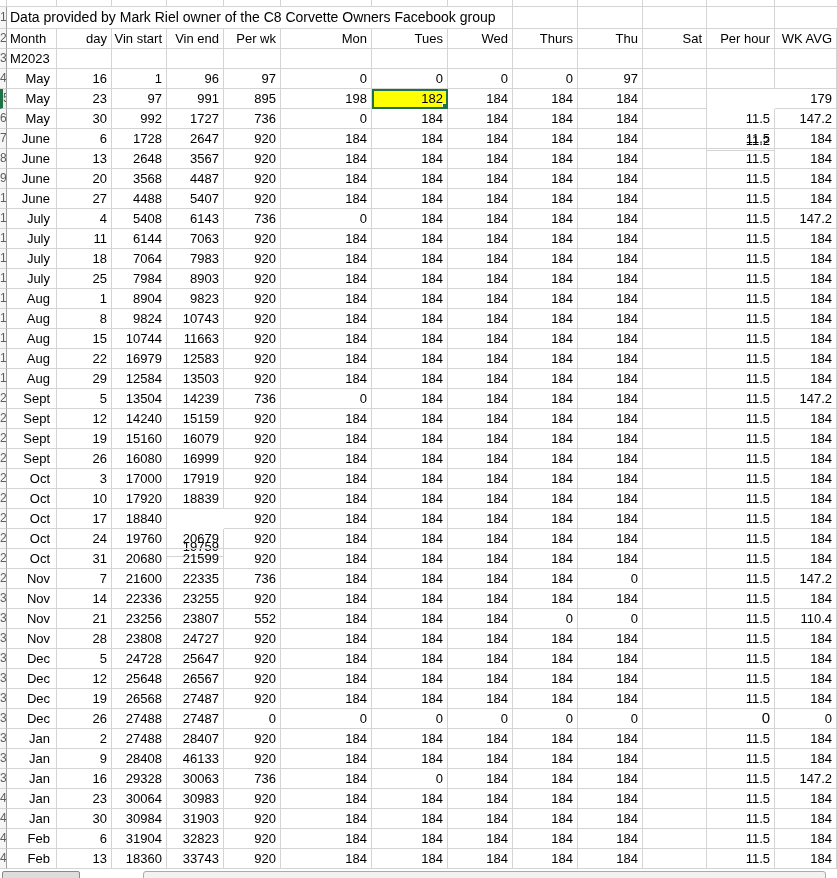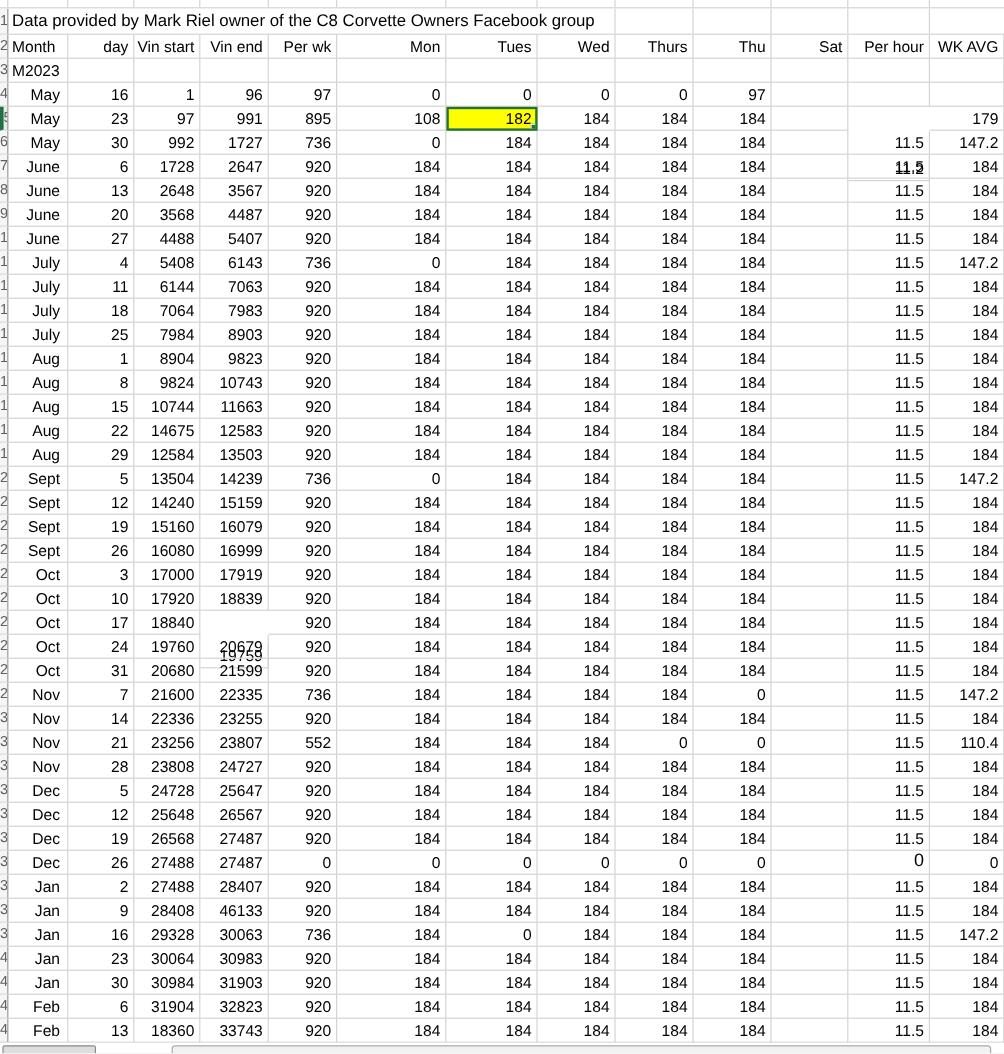--- a/index.html
+++ b/index.html
@@ -134,21 +134,21 @@
         <div class="cell num" style="width: 68px;"></div>
         <div class="cell num" style="width: 62px;"></div>
       </div>
       <div class="row">
         <div class="gutter sel-row">5</div>
         <div class="cell month" style="width: 50px;">May</div>
         <div class="cell num" style="width: 55px;">23</div>
         <div class="cell num" style="width: 55px;">97</div>
         <div class="cell num" style="width: 57px;">991</div>
         <div class="cell num" style="width: 57px;">895</div>
-        <div class="cell num" style="width: 91px;">108</div>
+        <div class="cell num" style="width: 91px;">198</div>
         <div class="cell num sel" style="width: 76px; background: rgb(255, 255, 0); border-color: rgb(31, 114, 69);">182</div>
         <div class="cell num" style="width: 65px;">184</div>
         <div class="cell num" style="width: 65px;">184</div>
         <div class="cell num" style="width: 65px;">184</div>
         <div class="cell num" style="width: 64px;"></div>
         <div class="cell num" style="width: 68px; margin-top: 42px;">11.2</div>
         <div class="cell num" style="width: 62px;">179</div>
       </div>
       <div class="row">
         <div class="gutter">6</div>
@@ -339,21 +339,21 @@
         <div class="cell num" style="width: 65px;">184</div>
         <div class="cell num" style="width: 65px;">184</div>
         <div class="cell num" style="width: 64px;"></div>
         <div class="cell num" style="width: 68px;">11.5</div>
         <div class="cell num" style="width: 62px;">184</div>
       </div>
       <div class="row">
         <div class="gutter">18</div>
         <div class="cell month" style="width: 50px;">Aug</div>
         <div class="cell num" style="width: 55px;">22</div>
-        <div class="cell num" style="width: 55px;">14675</div>
+        <div class="cell num" style="width: 55px;">16979</div>
         <div class="cell num" style="width: 57px;">12583</div>
         <div class="cell num" style="width: 57px;">920</div>
         <div class="cell num" style="width: 91px;">184</div>
         <div class="cell num" style="width: 76px;">184</div>
         <div class="cell num" style="width: 65px;">184</div>
         <div class="cell num" style="width: 65px;">184</div>
         <div class="cell num" style="width: 65px;">184</div>
         <div class="cell num" style="width: 64px;"></div>
         <div class="cell num" style="width: 68px;">11.5</div>
         <div class="cell num" style="width: 62px;">184</div>

